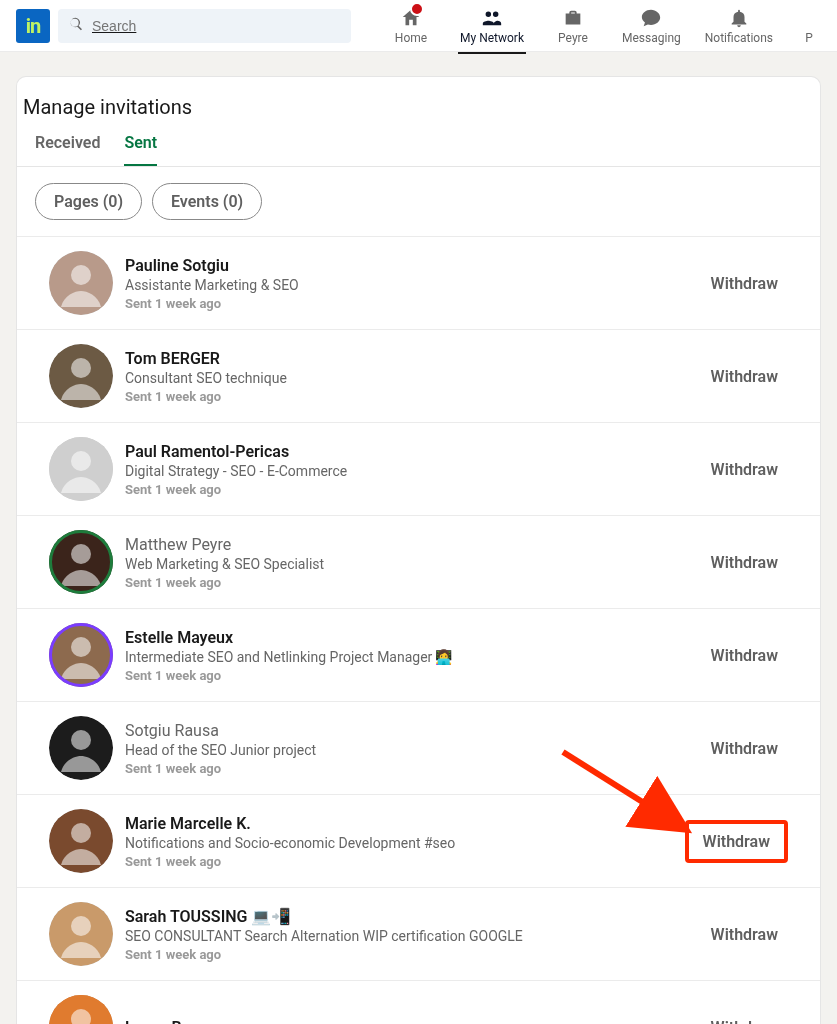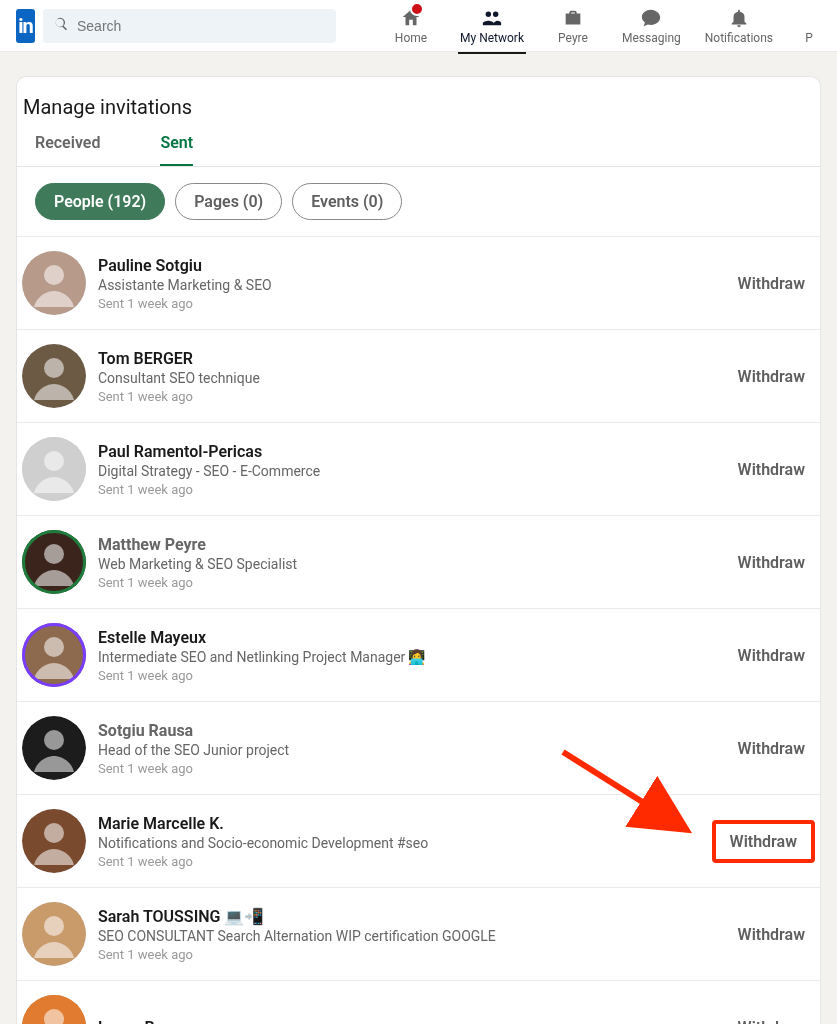--- a/index.html
+++ b/index.html
@@ -1,50 +1,50 @@
 <!DOCTYPE html>
 <html><head>
 <meta charset="utf-8">
 <style>
   * { box-sizing: border-box; margin: 0; padding: 0; }
   html, body { width: 837px; height: 1024px; font-family: -apple-system, BlinkMacSystemFont, "Segoe UI", Roboto, Helvetica, Arial, sans-serif; background: #f3f2ef; color: rgba(0,0,0,0.9); }
   
   .topnav { background: #fff; height: 52px; display: flex; align-items: center; padding: 0 16px; border-bottom: 1px solid rgba(0,0,0,0.08); }
-  .logo { width: 19px; height: 34px; background: #0a66c2; border-radius: 3px; display:flex; align-items:center; justify-content:center; color:#ffffff; font-weight:700; font-size:20px; letter-spacing:-1px; }
-  .search-wrap { margin-left: 8px; display:flex; align-items:center; background:#eef3f8; border-radius:4px; height:34px; padding:0 10px; width:293px; }
+  .logo { width: 34px; height: 34px; background: #0a66c2; border-radius: 3px; display:flex; align-items:center; justify-content:center; color:#bef264; font-weight:700; font-size:20px; letter-spacing:-1px; }
+  .search-wrap { margin-left: 8px; display:flex; align-items:center; background:#eef3f8; border-radius:4px; height:34px; padding:0 10px; width:293px;text-decoration:underline; }
   .search-wrap svg { width:16px; height:16px; fill:#666; }
   .search-input { border:none; background:transparent; outline:none; font-size:14px; margin-left:8px; width:100%; color:#333; }
   .nav-spacer { flex:1; }
   .nav-items { display:flex; align-items:flex-start; gap:24px; margin-left: 12px; }
   .nav-item { display:flex; flex-direction:column; align-items:center; font-size:12px; color:#666; position:relative; cursor:pointer; min-width:50px; }
   .nav-item.active { color:#0f172a; }
   .nav-item .nicon { width:24px; height:24px; display:flex; align-items:center; justify-content:center; }
   .nav-item .nicon svg { width:22px; height:22px; fill: currentColor; }
   .nav-item .nlabel { margin-top:1px; }
   .nav-item.active::after { content:""; position:absolute; bottom:-9px; left:-2px; right:-2px; height:2px; background:#191919; }
   .badge { position:absolute; top:-4px; left: 24px; width:14px; height:14px; border-radius:50%; background:#cc1016; border:2px solid #fff; }
   
   .container { padding: 24px 16px 0 16px; }
   .card { background:#fff; border:1px solid rgba(0,0,0,0.1); border-radius:10px; overflow:hidden; }
   .card-title { font-size:20px; font-weight:400; padding:18px 18px 4px 6px; color:rgba(0,0,0,0.9); }
-  .tabs { display:flex; gap:44px; padding: 10px 18px 0 18px; border-bottom:1px solid rgba(0,0,0,0.1); }
+  .tabs { display:flex; gap:24px; padding: 10px 18px 0 18px; border-bottom:1px solid rgba(0,0,0,0.1); }
   .tab { font-size:16px; font-weight:600; color:#666; padding-bottom:12px; cursor:pointer; border-bottom:2px solid transparent; }
-  .tab.active { color:#057642; border-bottom-color:#057642;margin-left:16px; }
+  .tab.active { color:#057642; border-bottom-color:#057642; }
   .pills { display:flex; gap:10px; padding:16px 18px; }
   .pill { border:1px solid #888; border-radius:24px; padding:8px 18px; font-size:16px; font-weight:600; color:#5f5f5f; background:#fff; cursor:pointer; }
   .pill.active { background:#3f7a5a; color:#fff; border-color:#3f7a5a; }
   .list { }
-  .row { display:flex; align-items:center; padding:14px 5px; border-top:1px solid rgba(0,0,0,0.08); }
+  .row { display:flex; align-items:center; padding:14px 32px; border-top:1px solid rgba(0,0,0,0.08); }
   .avatar { width:64px; height:64px; border-radius:50%; flex-shrink:0; background:#ccc; display:flex; align-items:center; justify-content:center; overflow:hidden; }
   .avatar svg { width:64px; height:64px; }
   .info { margin-left:12px; flex:1; min-width:0; }
   .name { font-size:16px; font-weight:600; color:rgba(0,0,0,0.9); }
-  .name.light { color:#666; font-weight:700; }
+  .name.light { color:#666; font-weight:400; }
   .headline { font-size:14px; color:#666; margin-top:2px; white-space:nowrap; overflow:hidden; text-overflow:ellipsis; }
-  .time { font-size:13px; color:#999; margin-top:3px; }
+  .time { font-size:13px; color:#999; margin-top:3px;font-weight:bold; }
   .withdraw { font-size:16px; font-weight:600; color:#5f5f5f; cursor:pointer; padding:6px 10px; border-radius:4px;text-align:right; }
   .withdraw.highlight { border:4px solid #ff2a00; padding:8px 14px; }
   
   .arrow-ann { position:absolute; pointer-events:none; }
 </style>
 </head>
 <body>
 
 <div class="topnav">
   <div class="logo">in</div>
@@ -109,21 +109,20 @@
 <div class="container" style="position:relative;">
   <div class="card">
     <div class="card-title">Manage invitations</div>
 
     <div class="tabs">
       <div class="tab">Received</div>
       <div class="tab active">Sent</div>
     </div>
 
     <div class="pills">
-      <div class="pill active">People (192)</div>
       <div class="pill">Pages (0)</div>
       <div class="pill">Events (0)</div>
     </div>
 
     <div class="list" id="inv-list">
         <div class="row">
           <div class="avatar">
             <svg viewBox="0 0 64 64">
               <circle cx="32" cy="32" r="32" fill="#b89a8a"></circle>
               <circle cx="32" cy="24" r="10" fill="rgba(255,255,255,0.55)"></circle>

